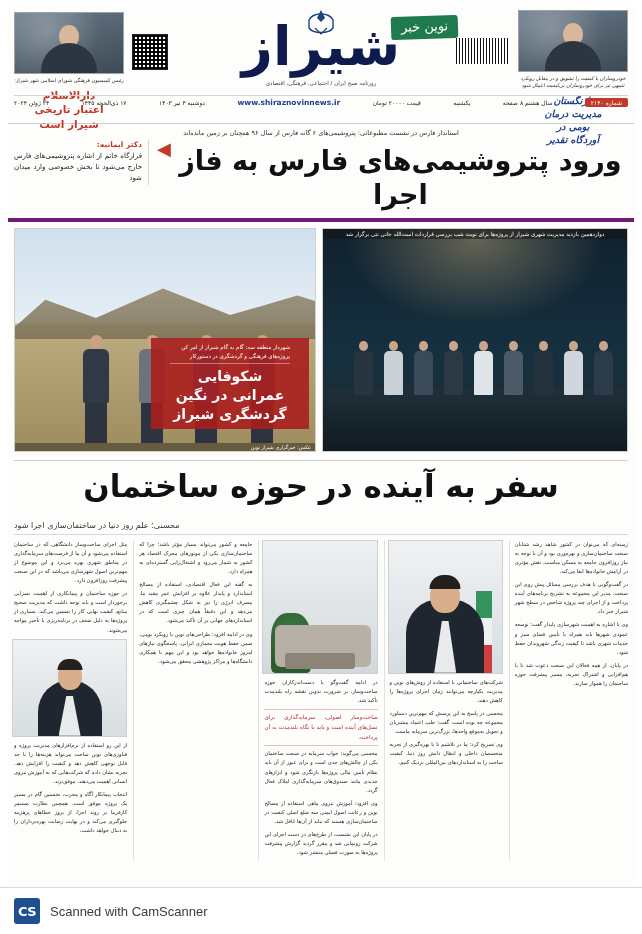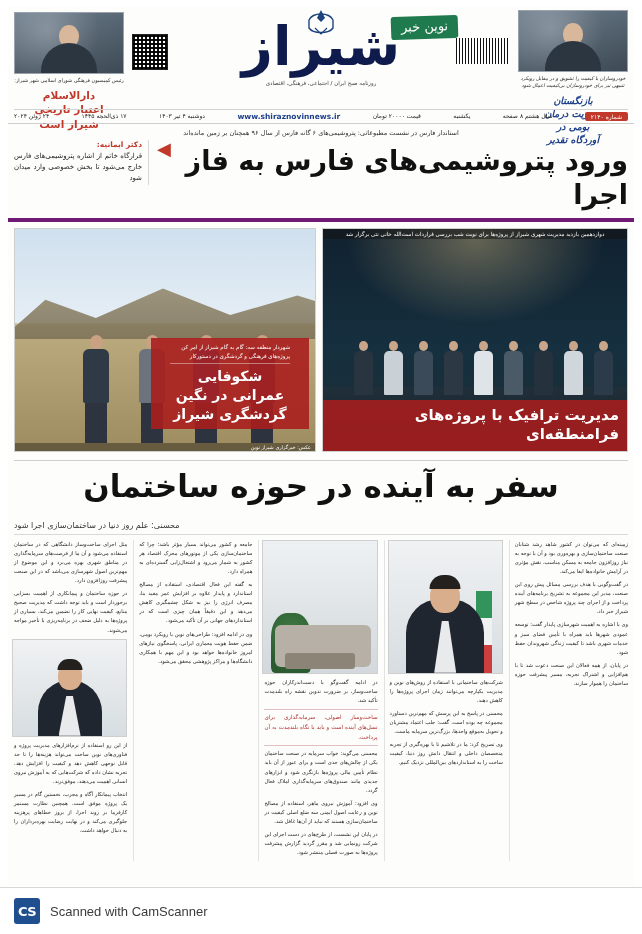--- a/index.html
+++ b/index.html
@@ -173,23 +173,24 @@
     right: 6px;
     top: 30px;
     width: 54px;
     height: 26px;
     background: repeating-linear-gradient(90deg,#111 0 1px,#fff 1px 3px,#111 3px 4px,#fff 4px 6px);
   }
   .mh-strip {
     position: absolute;
     left: 6px;
     right: 6px;
-    bottom: 2px;
+    bottom: 16px;
     display: flex;
     justify-content: space-between;
+    align-items: center;
     font-size: 6px;
     color: #222;
     border-top: 1px solid #d2d2d2;
     padding-top: 2px;
     direction: rtl;
   }
   .mh-strip .site {
     color: #1d3f8b;
     font-weight: bold;
     font-size: 7.5px;
@@ -221,20 +222,21 @@
   .lead-row {
     display: flex;
     align-items: flex-start;
     direction: rtl;
   }
   .lead-headline {
     flex: 1;
     font-size: 27px;
     font-weight: bold;
     color: #111;
+    text-align: center;
     line-height: 1.25;
     direction: rtl;
     padding-top: 4px;
   }
   .lead-side {
     width: 128px;
     border-right: 1px solid #d7d7d7;
     padding-right: 6px;
     margin-right: 6px;
     direction: rtl;
@@ -645,23 +647,20 @@
             </div>
           <div class="g1" style="right:224px">
               <div class="h"></div>
               <div class="t" style="background:#c9d1d7"></div>
             </div>
           <div class="g1" style="right:254px">
               <div class="h"></div>
               <div class="t" style="background:#28343f"></div>
             </div>
           <div class="overline-dark">دوازدهمین بازدید مدیریت شهری شیراز از پروژه‌ها برای نوبت شب بررسی فراردات است‌الله خانی نتی برگزار شد</div>
-          <div class="tag-red-block">
-            <div class="big">مدیریت ترافیک با پروژه‌های فرامنطقه‌ای</div>
-          </div>
           <div class="img-caption-b" style="bottom:-0px;opacity:0">عکس: روابط عمومی شهرداری شیراز</div>
         </div>
       </div>
 
       <div class="ph-left">
         <div class="img-frame scene1">
           <div class="mount"></div>
           <div class="ground"></div>
           <div class="p1 c1">
               <div class="h"></div>

